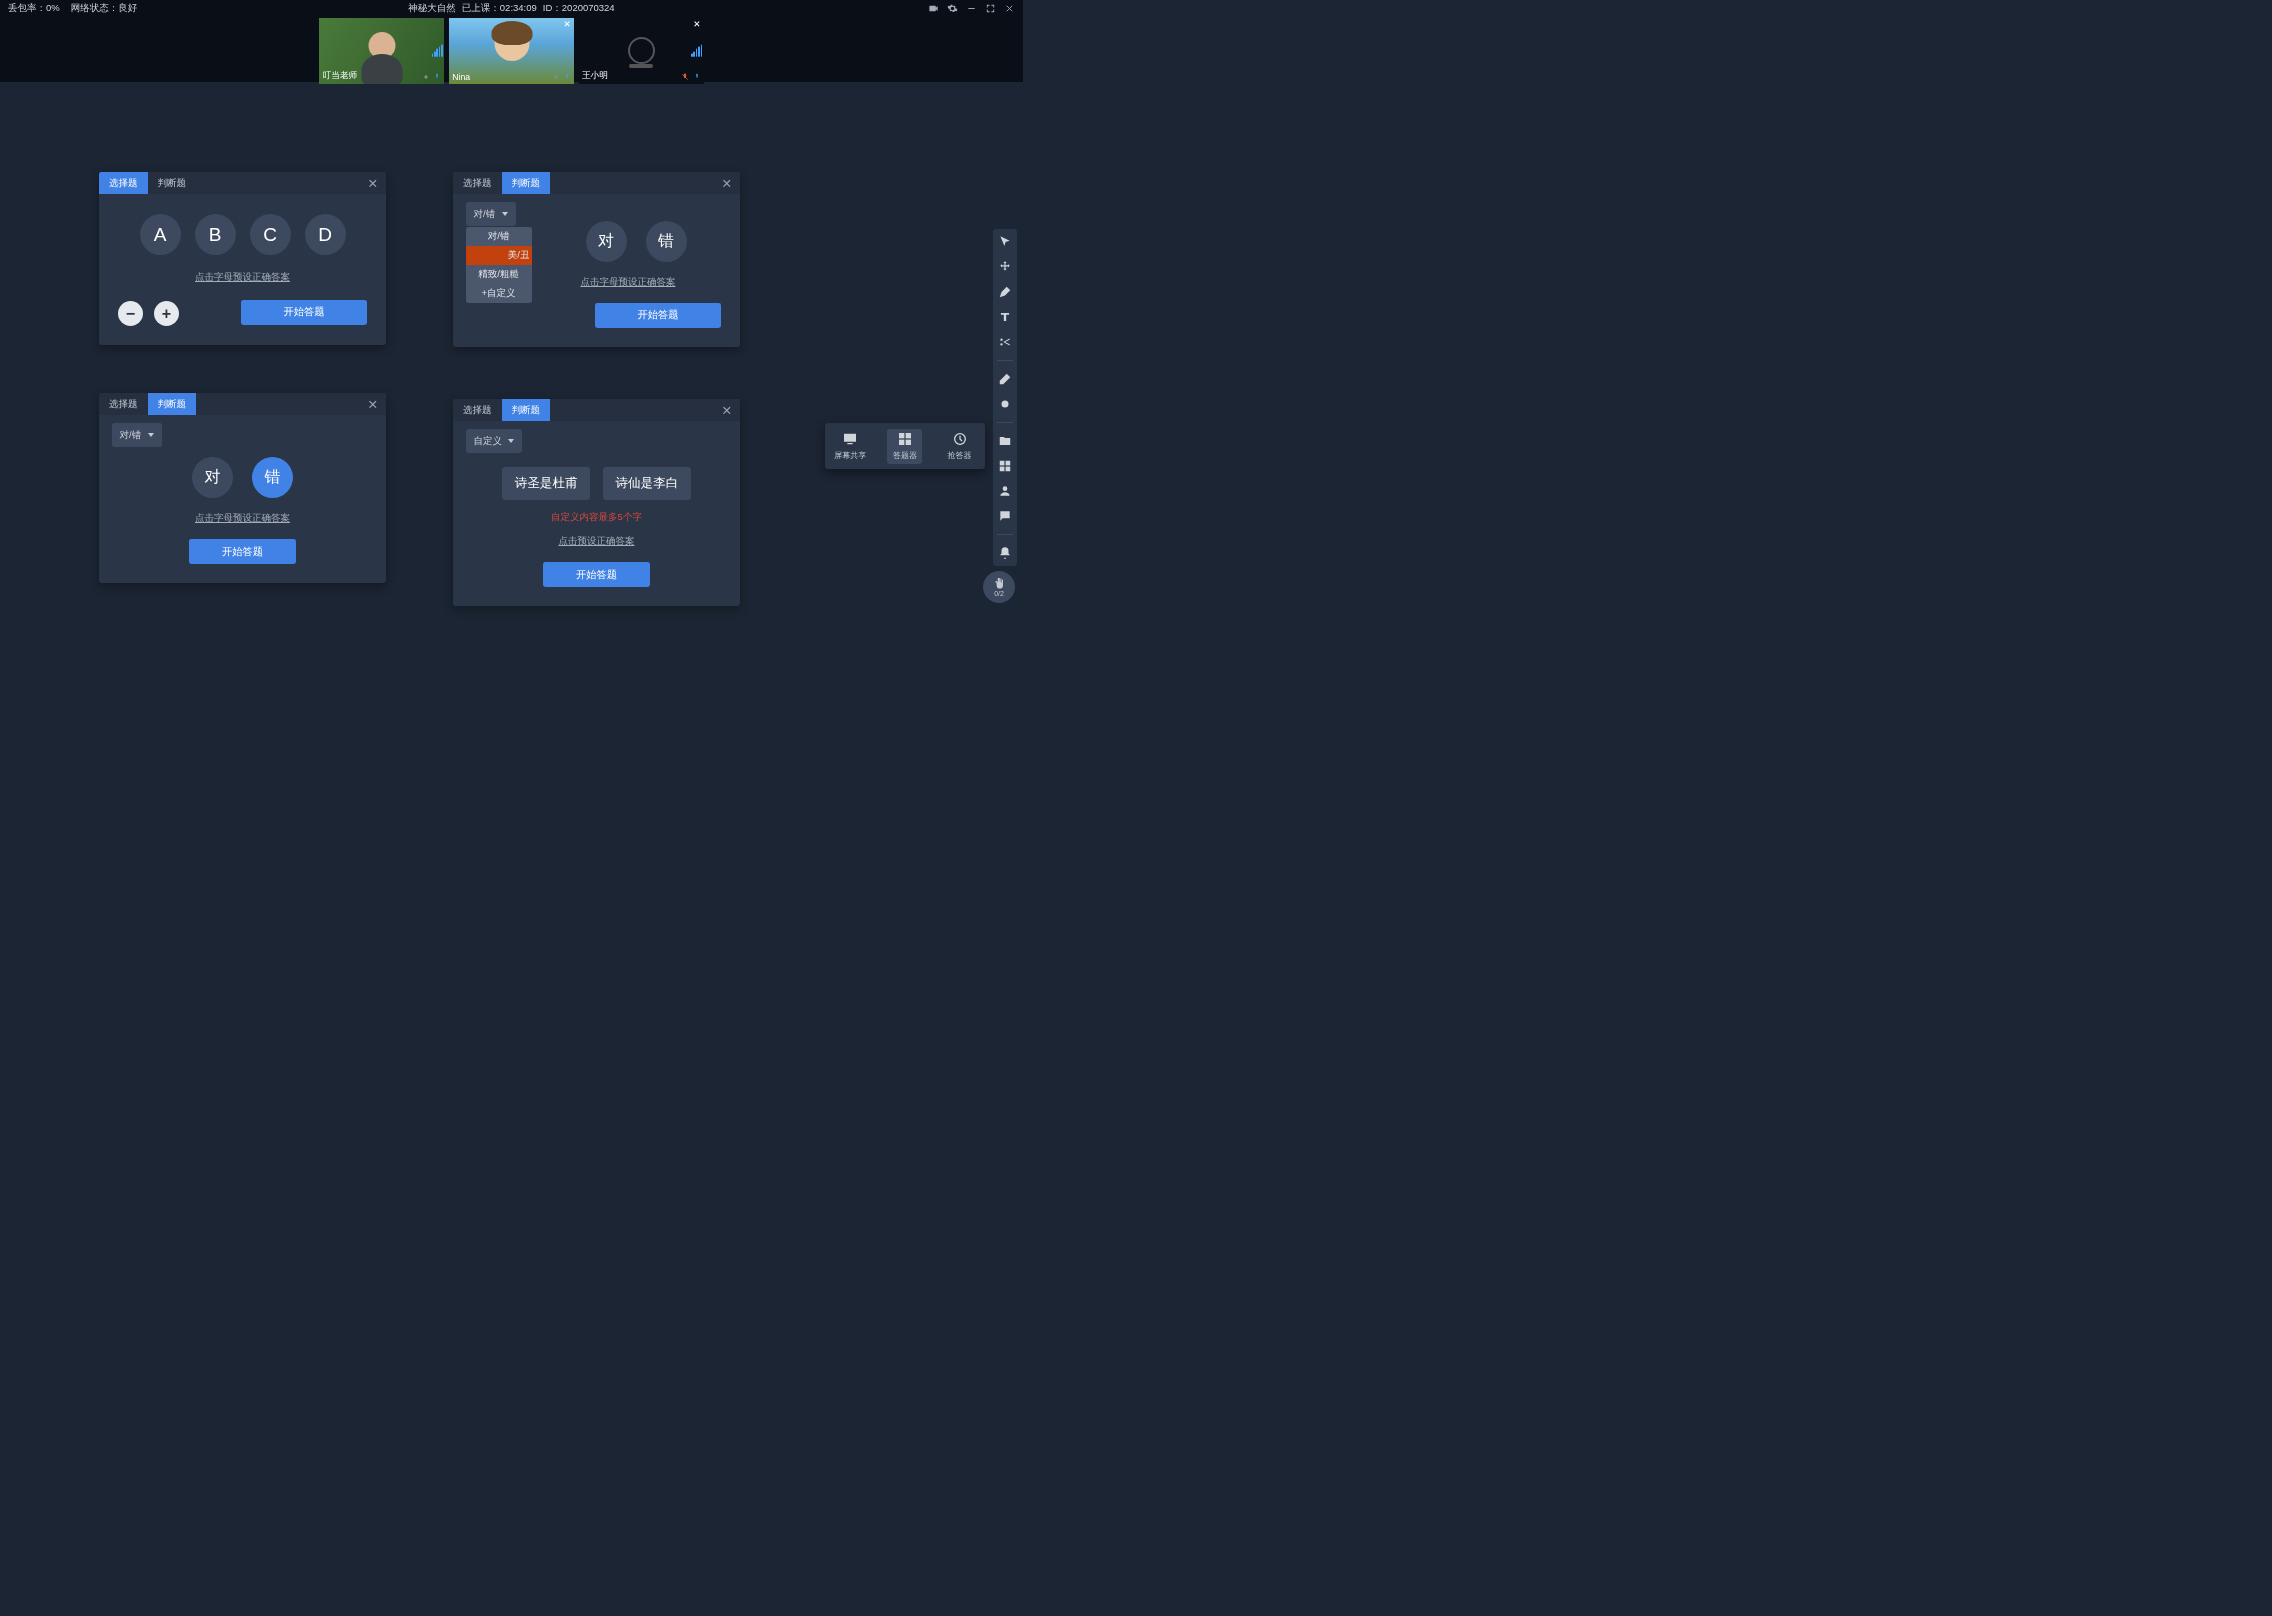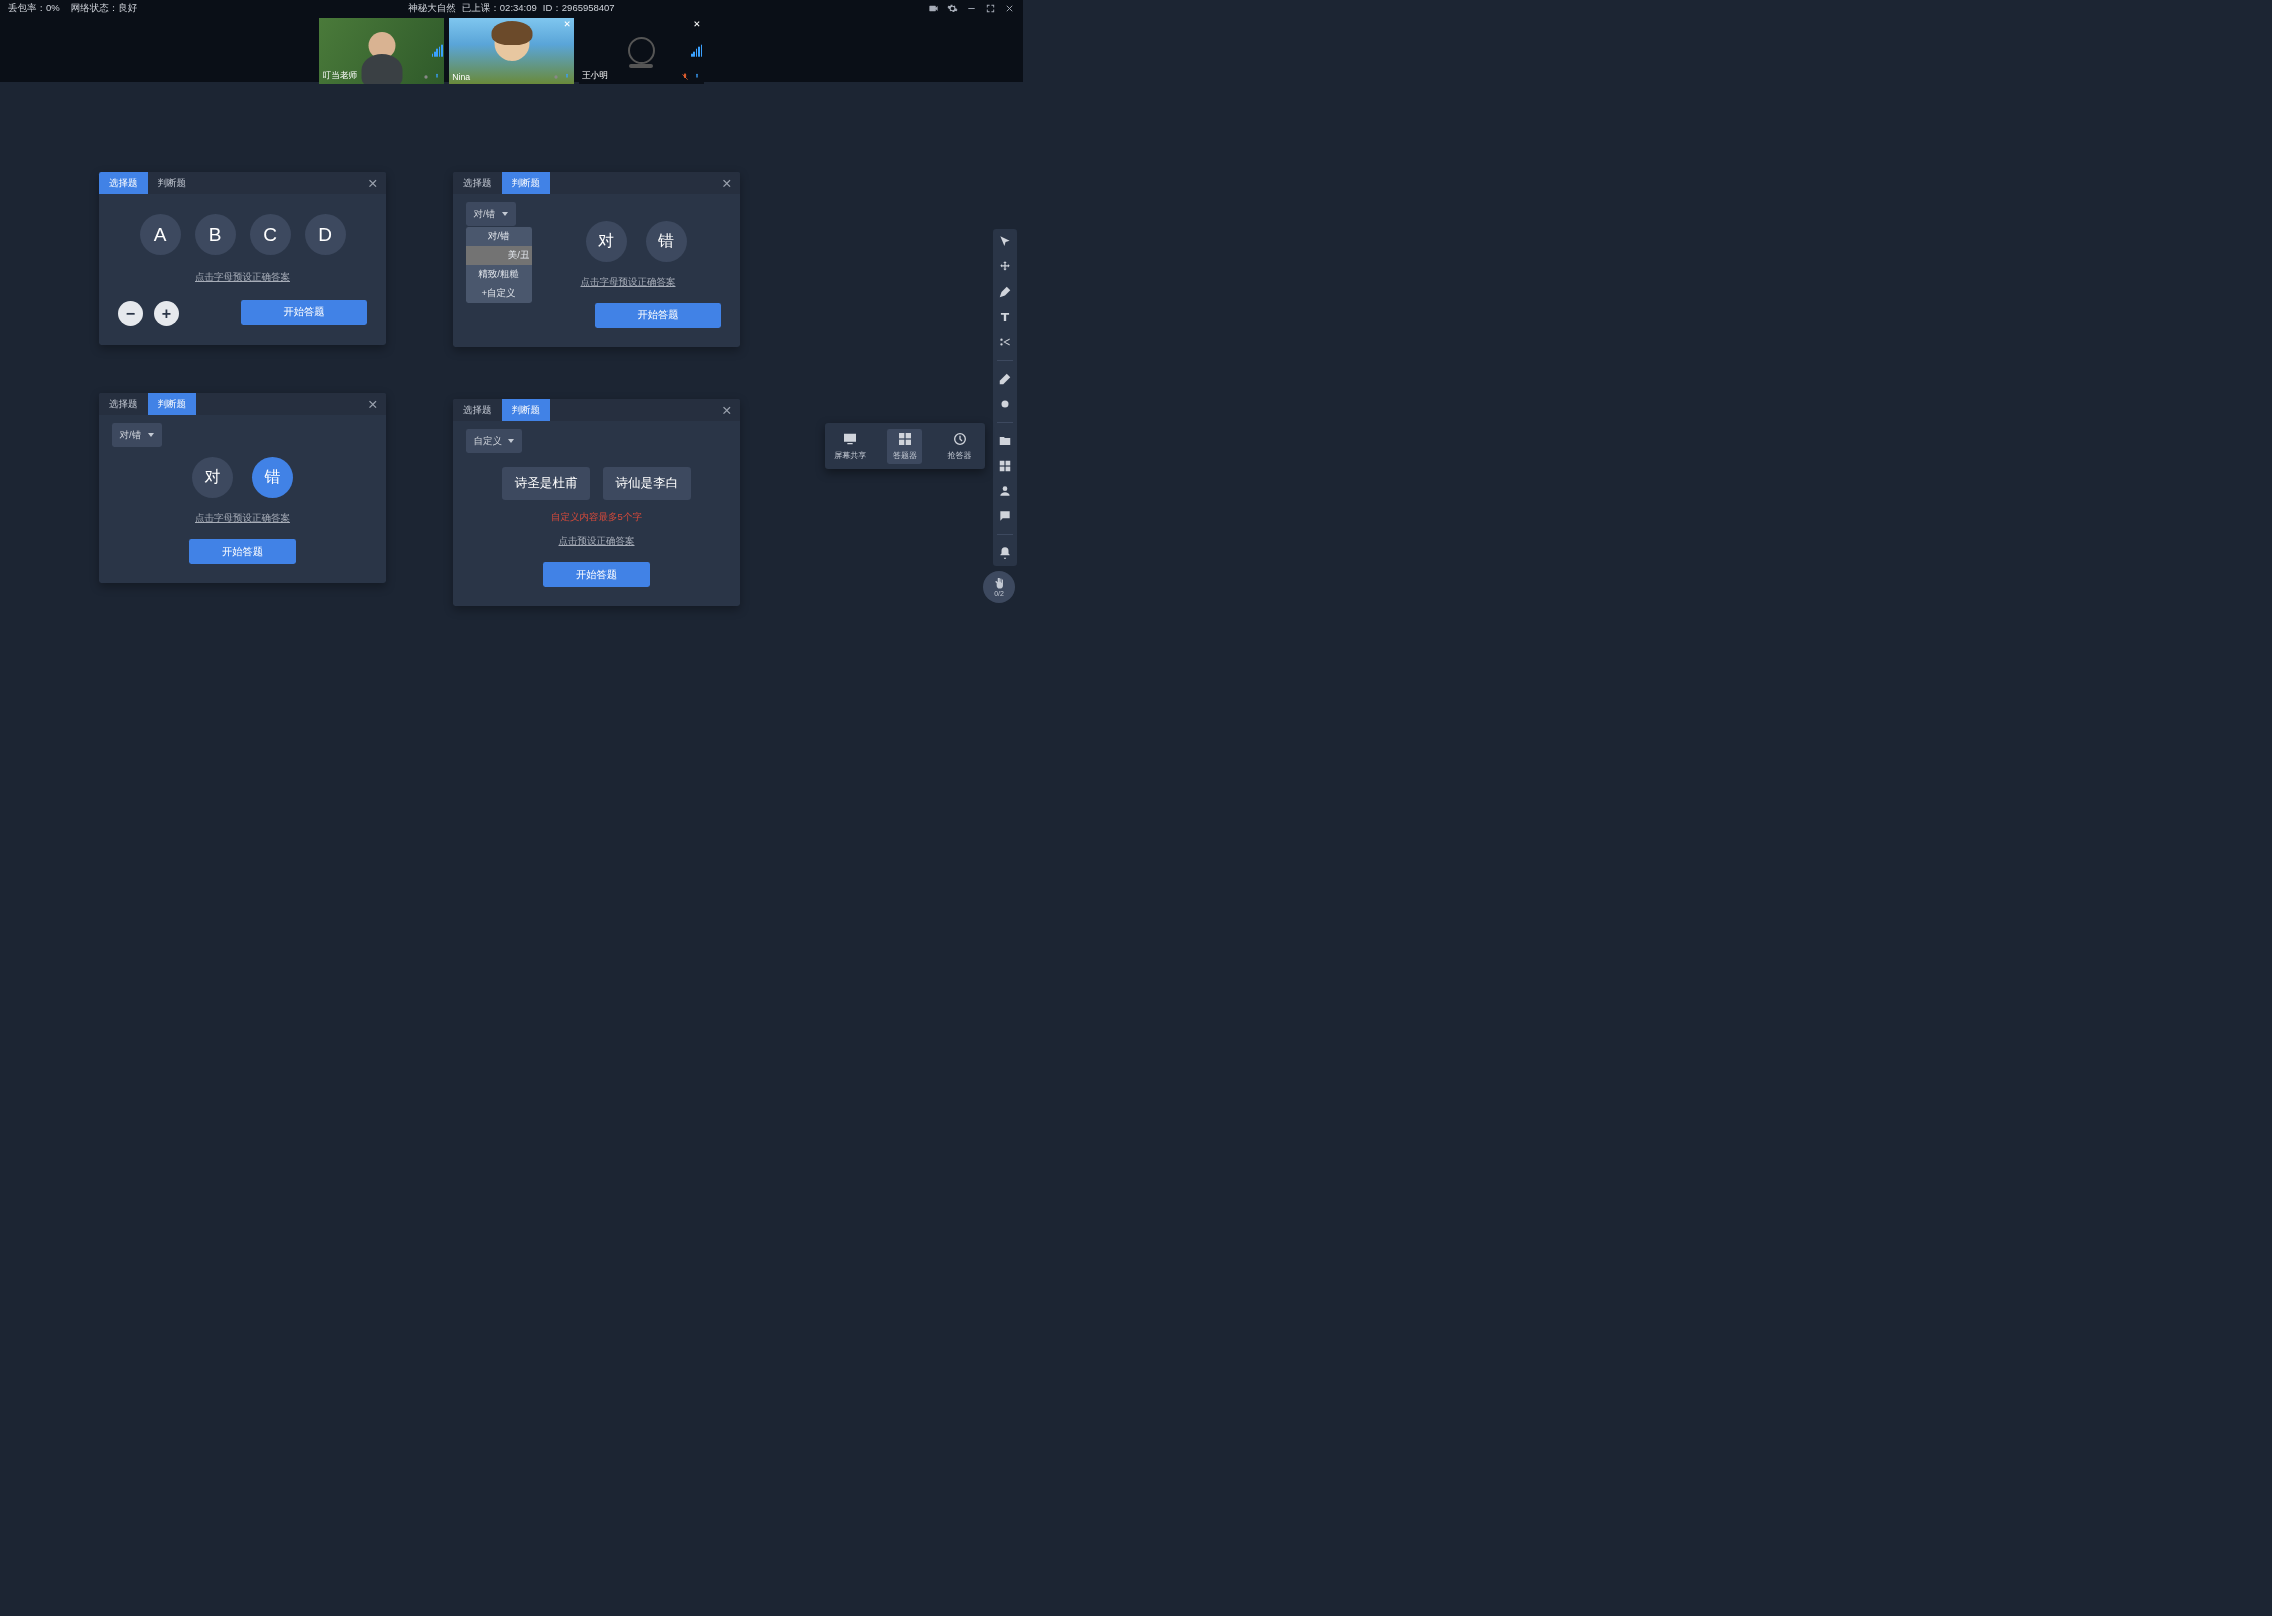--- a/index.html
+++ b/index.html
@@ -181,21 +181,21 @@
 }
 .caret { width: 0; height: 0; border-left: 3.2px solid transparent; border-right: 3.2px solid transparent; border-top: 4px solid #c4cad4; }
 
 .dropdown-list {
   position: absolute; top: 46px; left: 12.6px;
   width: 66px; background: #4a576d;
   border-radius: 2.4px; overflow: hidden;
   font-size: 9.5px;
 }
 .dropdown-list div { height: 19px; display:flex; align-items:center; justify-content:center; cursor:pointer; color:#e2e6ec;}
-.dropdown-list div.sel { background: #737373; padding-left: 40px; }
+.dropdown-list div.sel { background: #c2410c; padding-left: 40px; }
 
 .tf-row { display: flex; justify-content: center; gap: 19px; margin: 12.6px 0 14px; }
 .tf-circle {
   width: 41px; height: 41px; border-radius: 50%;
   background: #3d495f; color: #fff;
   display: flex; align-items: center; justify-content: center;
   font-size: 16px; cursor: pointer;
 }
 .tf-circle.selected { background: #4182e6; }
 
@@ -265,21 +265,21 @@
 <body>
 
 <div class="top-bar">
   <div class="top-left">
     <span>丢包率：0%</span>
     <span>网络状态：良好</span>
   </div>
   <div class="top-center">
     <span>神秘大自然</span>
     <span><span>已上课：</span><span>02:34:09</span></span>
-    <span><span>ID：</span><span>2965958407</span></span>
+    <span><span>ID：</span><span>2020070324</span></span>
   </div>
   <div class="top-right">
     <svg class="ticon" viewBox="0 0 24 24">
         <path d="M17 10.5V7a1 1 0 00-1-1H4a1 1 0 00-1 1v10a1 1 0 001 1h12a1 1 0 001-1v-3.5l4 4v-11l-4 4z"></path>
       </svg>
     <svg class="ticon" viewBox="0 0 24 24">
         <path d="M12 8a4 4 0 100 8 4 4 0 000-8zm9 4a7 7 0 01-.1 1.2l2 1.6-2 3.4-2.4-1a7 7 0 01-2 .1l-.4 2.6h-4l-.4-2.6a7 7 0 01-2-.1l-2.4 1-2-3.4 2-1.6A7 7 0 013 12a7 7 0 01.1-1.2l-2-1.6 2-3.4 2.4 1a7 7 0 012-.1L7.9 4h4l.4 2.6a7 7 0 012 .1l2.4-1 2 3.4-2 1.6A7 7 0 0121 12z"></path>
       </svg>
     <svg class="ticon" viewBox="0 0 24 24">
         <rect x="5" y="11" width="14" height="2"></rect>

